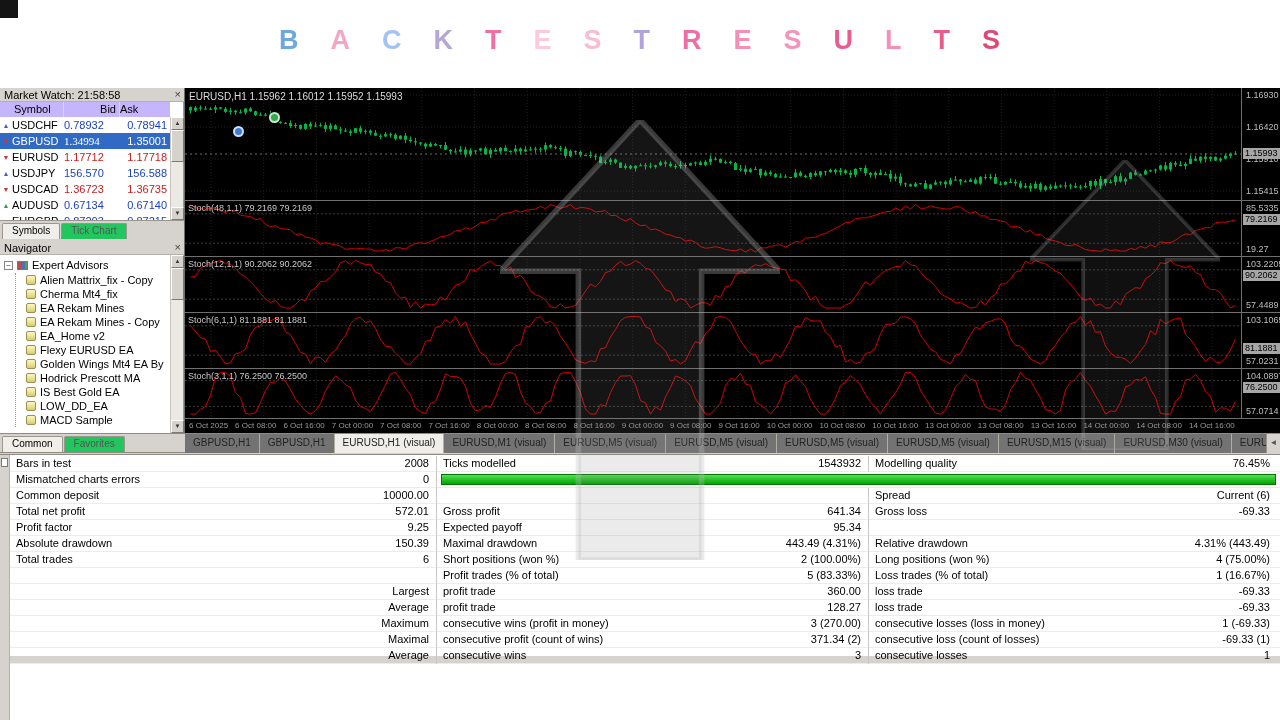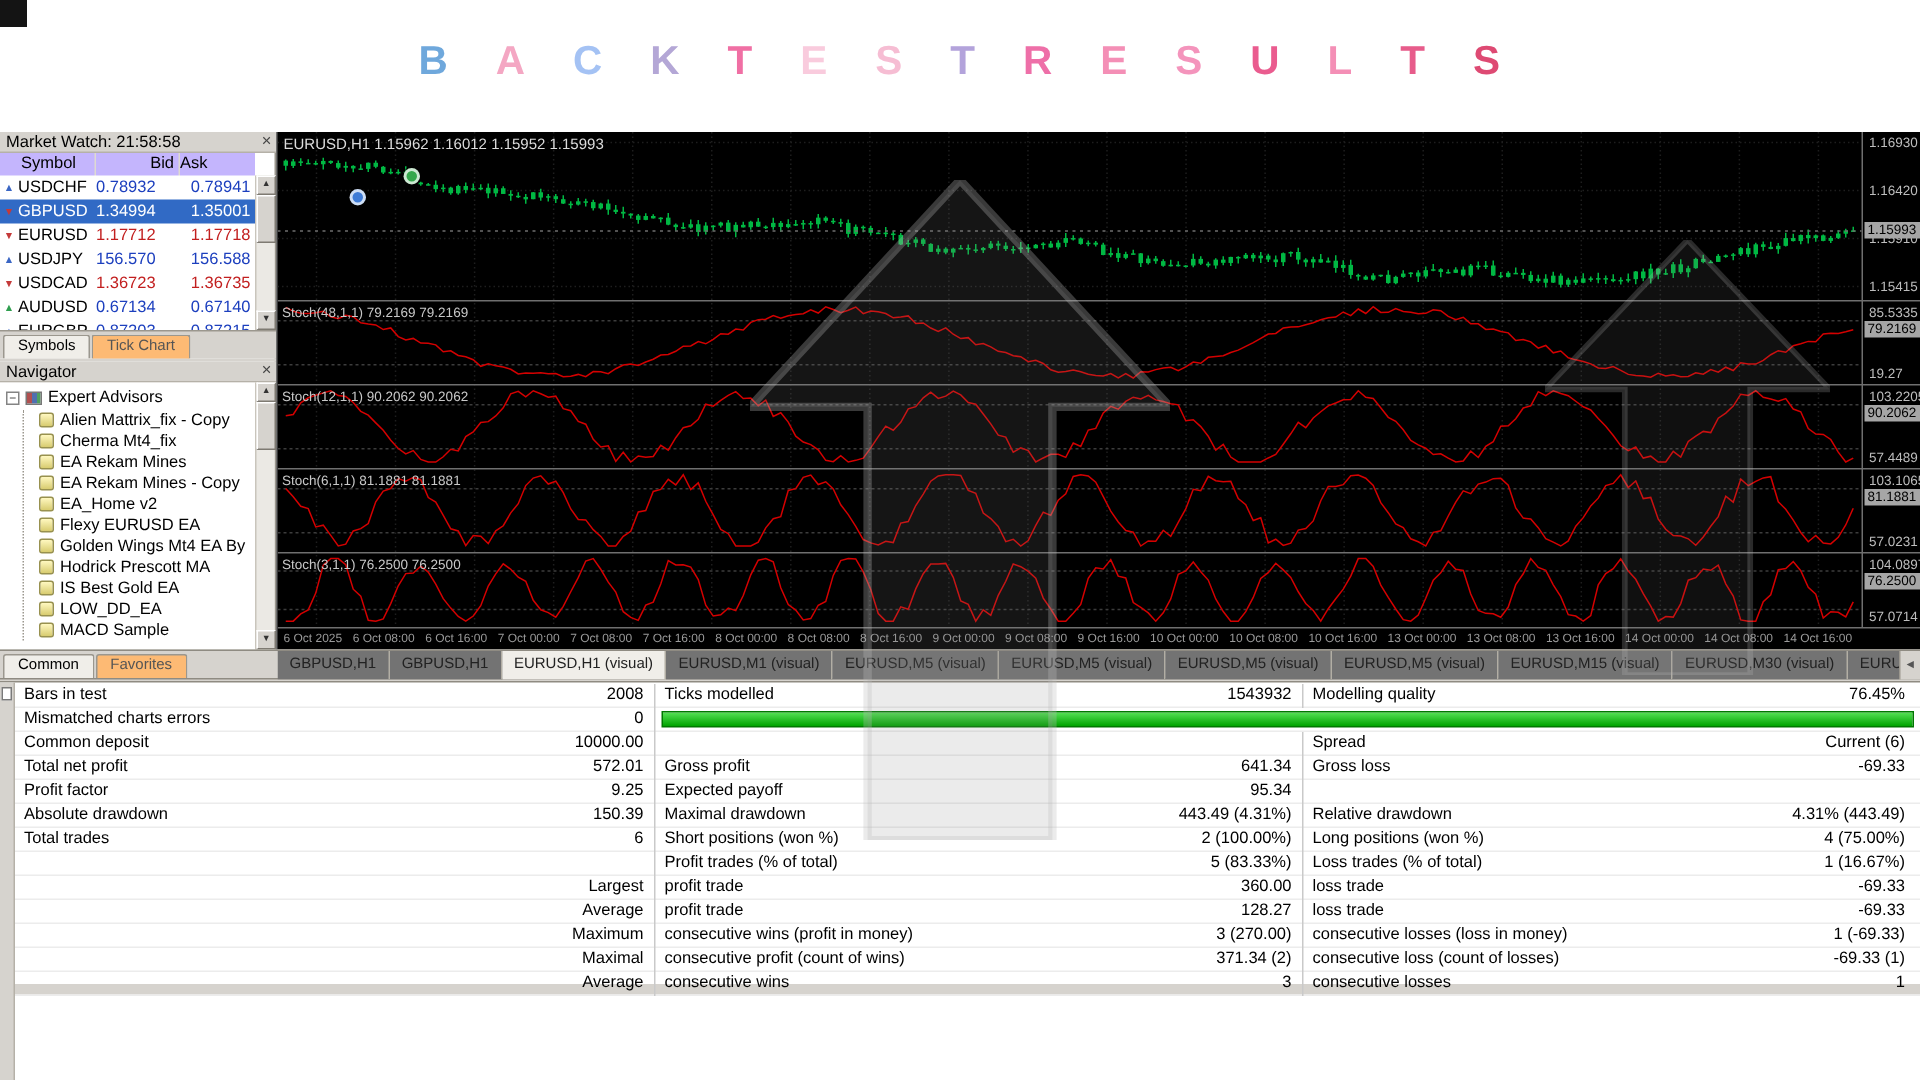--- a/index.html
+++ b/index.html
@@ -45,21 +45,21 @@
     font-size:6px; line-height:11px; text-align:center; color:#333; }
   .sarr.bottom { position:absolute; bottom:0; }
   .sthumb { position:absolute; top:13px; left:0; width:13px; height:32px; background:#D6D3CE;
     border:1px solid; border-color:#FFF #7E7A72 #7E7A72 #FFF; }
 
   .panel-tabs { position:absolute; left:0; width:184px; height:19px; background:#D6D3CE;
     border-top:1px solid #9B978E; display:flex; align-items:flex-end; padding-left:2px; }
   #mw-tabs { top:132px; }
   .ptab { font-size:10px; line-height:14px; padding:0 9px 1px; margin-right:1px;
     border:1px solid #9B978E; border-bottom:none; border-radius:2px 2px 0 0;
-    background:#fdba74; color:#555; }
+    background:#22c55e; color:#555; }
   .ptab.active { background:#F0EEE9; color:#000; }
 
   #navigator { position:absolute; left:0; top:241px; width:184px; height:192px; background:#fff;
     border-right:1px solid #9B978E; }
   #nav-tree { position:absolute; left:0; top:14px; width:170px; height:178px; overflow:hidden;
     background:#fff; font-size:11px; }
   #nav-scroll { right:0; top:14px; height:178px; }
   .nav-root { display:flex; align-items:center; height:16px; padding-left:4px; margin-top:2px; color:#000; }
   .expander { width:9px; height:9px; border:1px solid #848484; background:#fff;
     font-size:8px; line-height:7px; text-align:center; color:#333; margin-right:4px; }
@@ -156,21 +156,21 @@
     <div id="mw-rows">
         <div class="mw-row">
           <span class="dir" style="color: rgb(58, 102, 196);">▲</span>
           <span class="sym">USDCHF</span>
           <span class="bid" style="color: rgb(28, 63, 190);">0.78932</span>
           <span class="ask" style="color: rgb(28, 63, 190);">0.78941</span>
         </div>
         <div class="mw-row selected">
           <span class="dir" style="color: rgb(196, 58, 58);">▼</span>
           <span class="sym">GBPUSD</span>
-          <span class="bid" style="color: rgb(255, 255, 255);">1.34994</span>
+          <span class="bid" style="color: rgb(255, 255, 255); font-family: Liberation Serif, serif;">1.34994</span>
           <span class="ask" style="color: rgb(255, 255, 255);">1.35001</span>
         </div>
         <div class="mw-row">
           <span class="dir" style="color: rgb(196, 58, 58);">▼</span>
           <span class="sym">EURUSD</span>
           <span class="bid" style="color: rgb(194, 31, 31);">1.17712</span>
           <span class="ask" style="color: rgb(194, 31, 31);">1.17718</span>
         </div>
         <div class="mw-row">
           <span class="dir" style="color: rgb(58, 102, 196);">▲</span>
@@ -751,21 +751,21 @@
         <div class="pane-label" style="top: 115px;">Stoch(48,1,1) 79.2169 79.2169</div>
         <div class="ax-label" style="top: 115px;">85.5335</div>
         <div class="ax-current" style="top: 126px;">79.2169</div>
         <div class="ax-label" style="top: 156px;">19.27</div>
         <div class="pane-label" style="top: 171px;">Stoch(12,1,1) 90.2062 90.2062</div>
         <div class="ax-label" style="top: 171px;">103.2205</div>
         <div class="ax-current" style="top: 182px;">90.2062</div>
         <div class="ax-label" style="top: 212px;">57.4489</div>
         <div class="pane-label" style="top: 227px;">Stoch(6,1,1) 81.1881 81.1881</div>
         <div class="ax-label" style="top: 227px;">103.1065</div>
-        <div class="ax-current" style="top: 238px;">81.1881</div>
+        <div class="ax-current" style="top: 255px;">81.1881</div>
         <div class="ax-label" style="top: 268px;">57.0231</div>
         <div class="pane-label" style="top: 283px;">Stoch(3,1,1) 76.2500 76.2500</div>
         <div class="ax-label" style="top: 283px;">104.0897</div>
         <div class="ax-current" style="top: 294px;">76.2500</div>
         <div class="ax-label" style="top: 318px;">57.0714</div>
         <div id="time-axis">
           <span>6 Oct 2025</span>
           <span>6 Oct 08:00</span>
           <span>6 Oct 16:00</span>
           <span>7 Oct 00:00</span>

